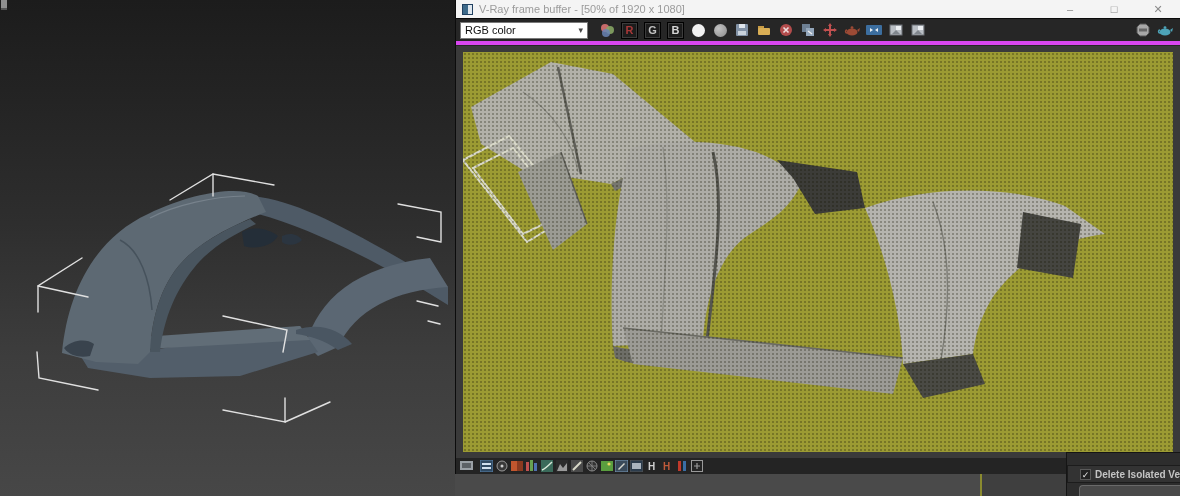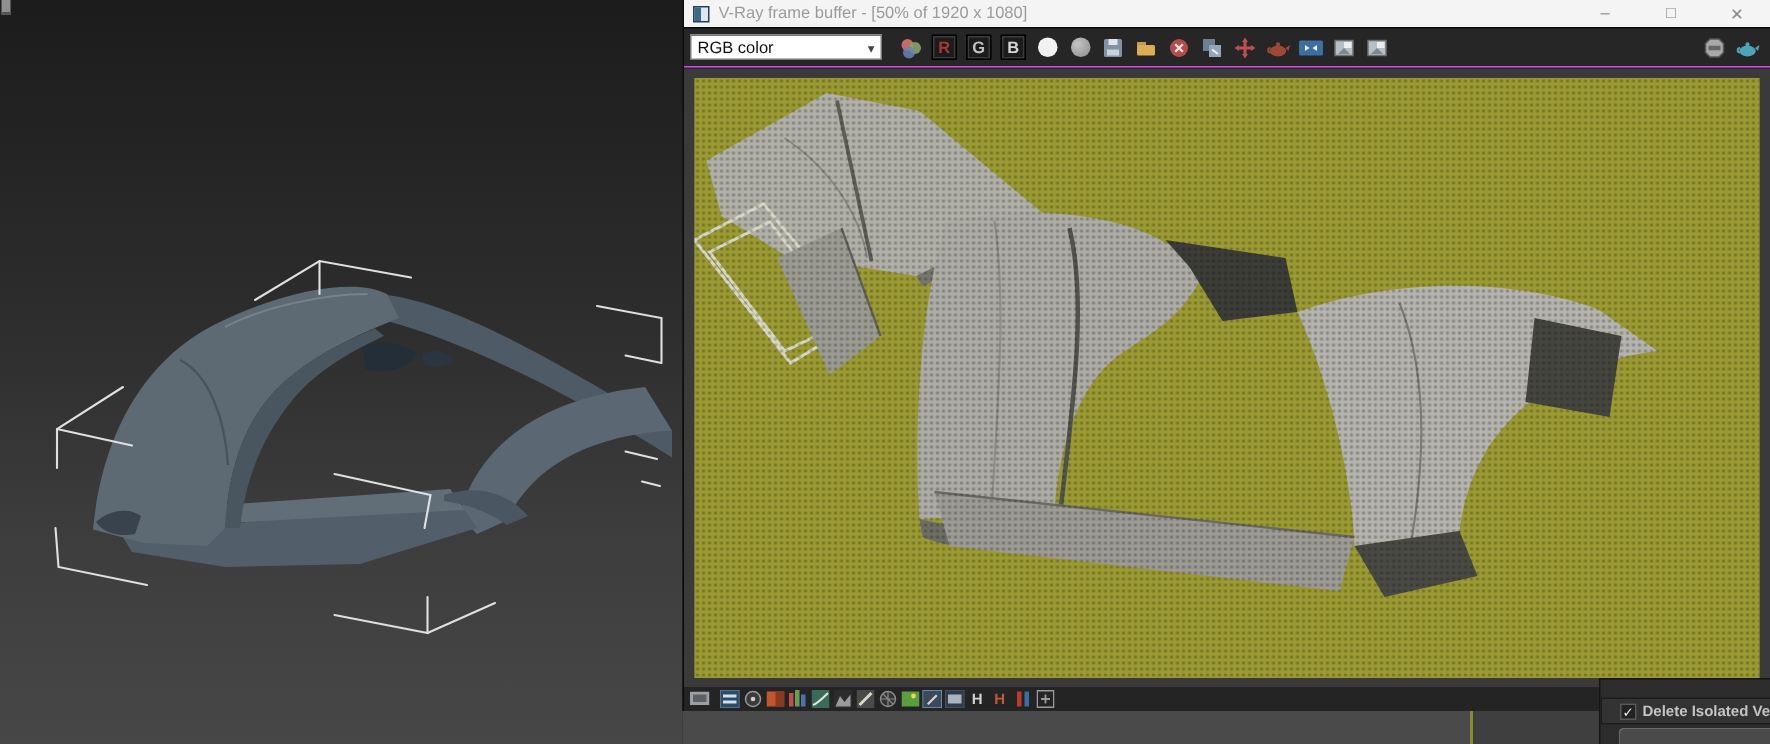--- a/index.html
+++ b/index.html
@@ -20,21 +20,21 @@
   .titlebar{position:absolute;left:0;top:0;width:100%;height:18px;background:#f4f4f4;
     display:flex;align-items:center;padding-left:6px;}
   .win-icon{width:11px;height:11px;margin-right:6px;border:1px solid #204060;
     background:linear-gradient(90deg,#3d6a8a 0 50%,#dfe7ee 50% 100%);}
   .title-text{font-size:11px;color:#9b9b9b;flex:1;white-space:nowrap;overflow:hidden;}
   .win-controls{display:flex;height:100%;}
   .win-btn{width:44px;height:100%;display:flex;align-items:center;justify-content:center;
     color:#8a8a8a;font-size:11px;cursor:default;}
 
   .toolbar{position:absolute;left:0;top:18px;width:100%;height:27px;background:#262626;
-    border-top:1px solid #0a0a0a;border-bottom:1px solid #d946ef;
+    border-top:1px solid #0a0a0a;border-bottom:4px solid #d946ef;
     display:flex;align-items:center;padding:0 4px;}
   .chan-select{width:128px;height:17px;background:#fff;border:1px solid #7a7a7a;
     display:flex;align-items:center;font-size:11px;color:#111;padding:0 4px;margin-right:8px;}
   .chan-select .val{flex:1;}
   .chan-select .chev{color:#444;font-size:9px;}
   .ti{width:20px;height:20px;display:flex;align-items:center;justify-content:center;margin:0 1px;}
   .chan-btn{width:17px;height:17px;margin:0 3px;background:#1c1c1c;border:1px solid #000;
     box-shadow:inset 0 0 0 1px #3c3c3c;display:flex;align-items:center;justify-content:center;
     font-size:11px;font-weight:bold;}
   .chan-btn.r{color:#a83838;}

